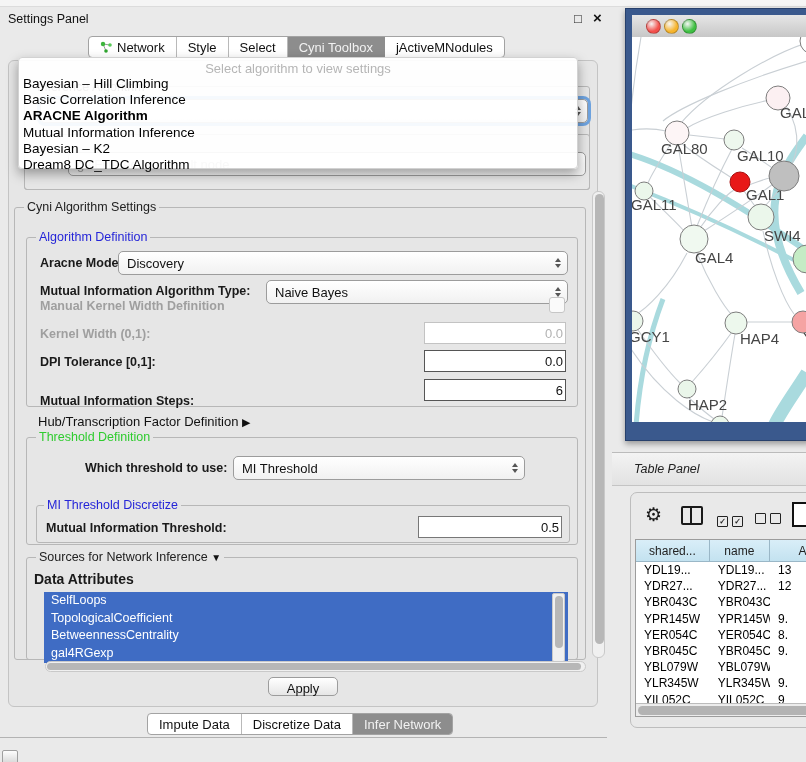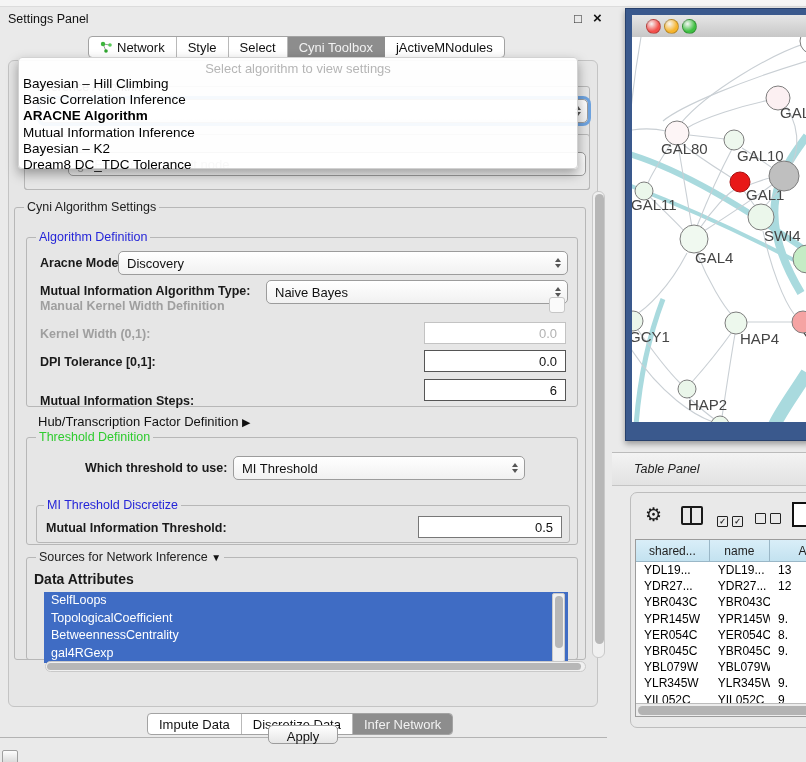--- a/index.html
+++ b/index.html
@@ -27,42 +27,42 @@
   .blue{color:#2525d8;}
   .green{color:#2fcc2f;}
   .lbl{position:absolute;font-size:12.5px;font-weight:bold;color:#1a1a1a;white-space:nowrap;}
   .lbl.dis{color:#9f9f9f;}
   .combo{position:absolute;background:linear-gradient(#ffffff,#f1f1f1);border:1px solid #9c9c9c;border-radius:5px;
          font-size:13px;color:#111;padding:4px 22px 0 8px;height:24px;}
   .stepper{position:absolute;right:6px;top:50%;transform:translateY(-50%);display:flex;flex-direction:column;gap:2px;}
   .stepper i{display:block;width:0;height:0;border-left:3.5px solid transparent;border-right:3.5px solid transparent;}
   .stepper i.up{border-bottom:4.5px solid #555;}
   .stepper i.dn{border-top:4.5px solid #555;}
-  .field{position:absolute;background:#fff;text-align:right;font-size:13px;color:#111;padding:3px 8px 0 4px;height:22px;border:1px solid #555;}
+  .field{position:absolute;background:#fff;text-align:right;font-size:13px;color:#111;padding:3px 2px 0 4px;height:22px;border:1px solid #555;}
   .field.dis{border:1px solid #c3c3c3;color:#b2b2b2;}
   .checkbox{position:absolute;width:14px;height:14px;border:1px solid #c6c6c6;border-radius:3px;background:#fafafa;}
   .tri-right{display:inline-block;font-size:11px;color:#111;}
   .tri-down{display:inline-block;font-size:10px;color:#111;}
   
   #algo-overlay{left:18px;top:57px;width:560px;height:112px;background:rgba(255,255,255,0.93);
     border:1px solid #d2d2d2;border-radius:4px;box-shadow:0 5px 12px rgba(0,0,0,0.35);z-index:30;}
   #algo-prompt{text-align:center;font-size:13px;color:#b5b5b5;padding-top:3px;}
   .algo-item{font-size:13.5px;color:#000;padding-left:4px;line-height:16.2px;white-space:nowrap;}
   .algo-item.bold{font-weight:bold;}
   
   .ghost-ring{box-shadow:0 0 0 3px #6ea3df;}
   
   #attr-list{left:44px;top:592px;width:524px;height:71px;background:#3f6cc4;overflow:hidden;z-index:2;}
   .attr-item{color:#fff;font-size:12.5px;line-height:17.5px;padding-left:7px;white-space:nowrap;}
   
   .sb-track{background:#f0f0f0;border:1px solid #c9c9c9;border-radius:6px;}
   .sb-thumb{background:#b7b7b7;border-radius:5px;}
   
   #apply-btn{left:268px;top:677px;width:70px;height:19px;border:1px solid #9c9c9c;border-radius:5px;
-    background:linear-gradient(#ffffff,#e6e6e6);font-size:13px;color:#111;text-align:center;padding-top:3px;z-index:2;margin-top:48px;}
+    background:linear-gradient(#ffffff,#e6e6e6);font-size:13px;color:#111;text-align:center;padding-top:3px;z-index:2;}
   #cp-bottom-line{left:0;top:737px;width:607px;height:1px;background:#b3b3b3;}
   
   #net-window{left:625px;top:8px;width:186px;height:433px;background:#3a598d;border:1px solid #27406b;
     box-shadow:0 3px 6px rgba(0,0,0,0.35);}
   #net-titlebar{position:absolute;left:6px;top:6px;right:0;height:22px;background:linear-gradient(#e6e6e6,#c7c7c7);border-bottom:1px solid #979797;}
   .light{position:absolute;top:4px;width:13px;height:13px;border-radius:50%;}
   #net-canvas{position:absolute;left:6px;top:28px;right:0;bottom:18px;background:#fff;overflow:hidden;}
   
   #tp-band{left:612px;top:452px;width:194px;height:34px;background:linear-gradient(#f3f3f3,#e2e2e2);
     border-top:1px solid #bbbbbb;border-bottom:1px solid #c4c4c4;font-style:italic;}
@@ -132,21 +132,21 @@
 <div class="abs combo" style="left:68px;top:152px;width:518px;color:#a0a0a0;z-index:1;">galFiltered.sif default node</div>
 
 <div class="abs" id="algo-overlay">
   <div id="algo-prompt">Select algorithm to view settings</div>
   <div id="algo-items">
       <div class="algo-item">Bayesian – Hill Climbing</div>
       <div class="algo-item">Basic Correlation Inference</div>
       <div class="algo-item bold">ARACNE Algorithm</div>
       <div class="algo-item">Mutual Information Inference</div>
       <div class="algo-item">Bayesian – K2</div>
-      <div class="algo-item">Dream8 DC_TDC Tolerance</div>
+      <div class="algo-item">Dream8 DC_TDC Algorithm</div>
     </div>
 </div>
 
 <div class="abs group" style="left:14px;top:207px;width:572px;height:453px;z-index:2;"></div>
 <div class="gtitle" style="left:24px;top:200px;z-index:3;color:#222;">Cyni Algorithm Settings</div>
 
 <div class="abs group" style="left:26px;top:237px;width:552px;height:170px;z-index:2;"></div>
 <div class="gtitle blue" style="left:36px;top:230px;z-index:3;">Algorithm Definition</div>
 
 <div class="lbl" style="left:40px;top:256px;z-index:3;">Aracne Mode:</div>

